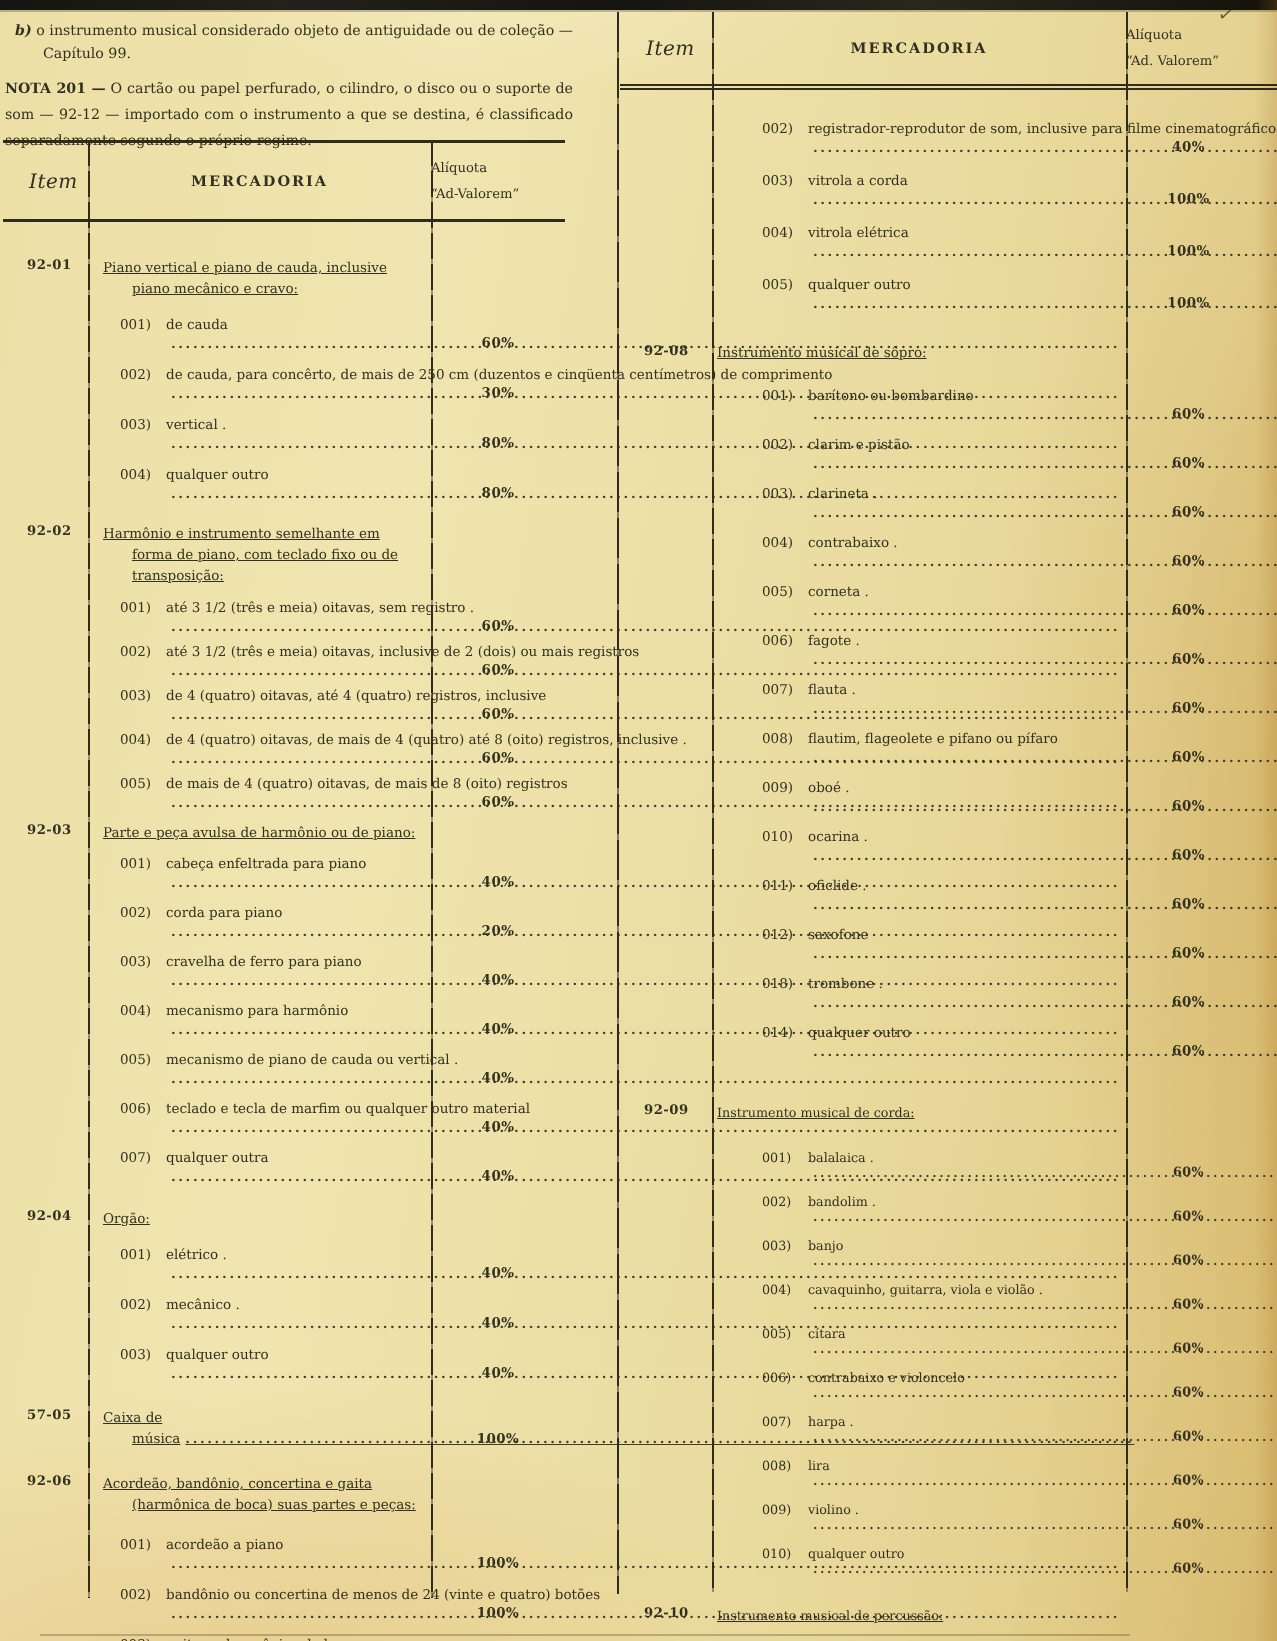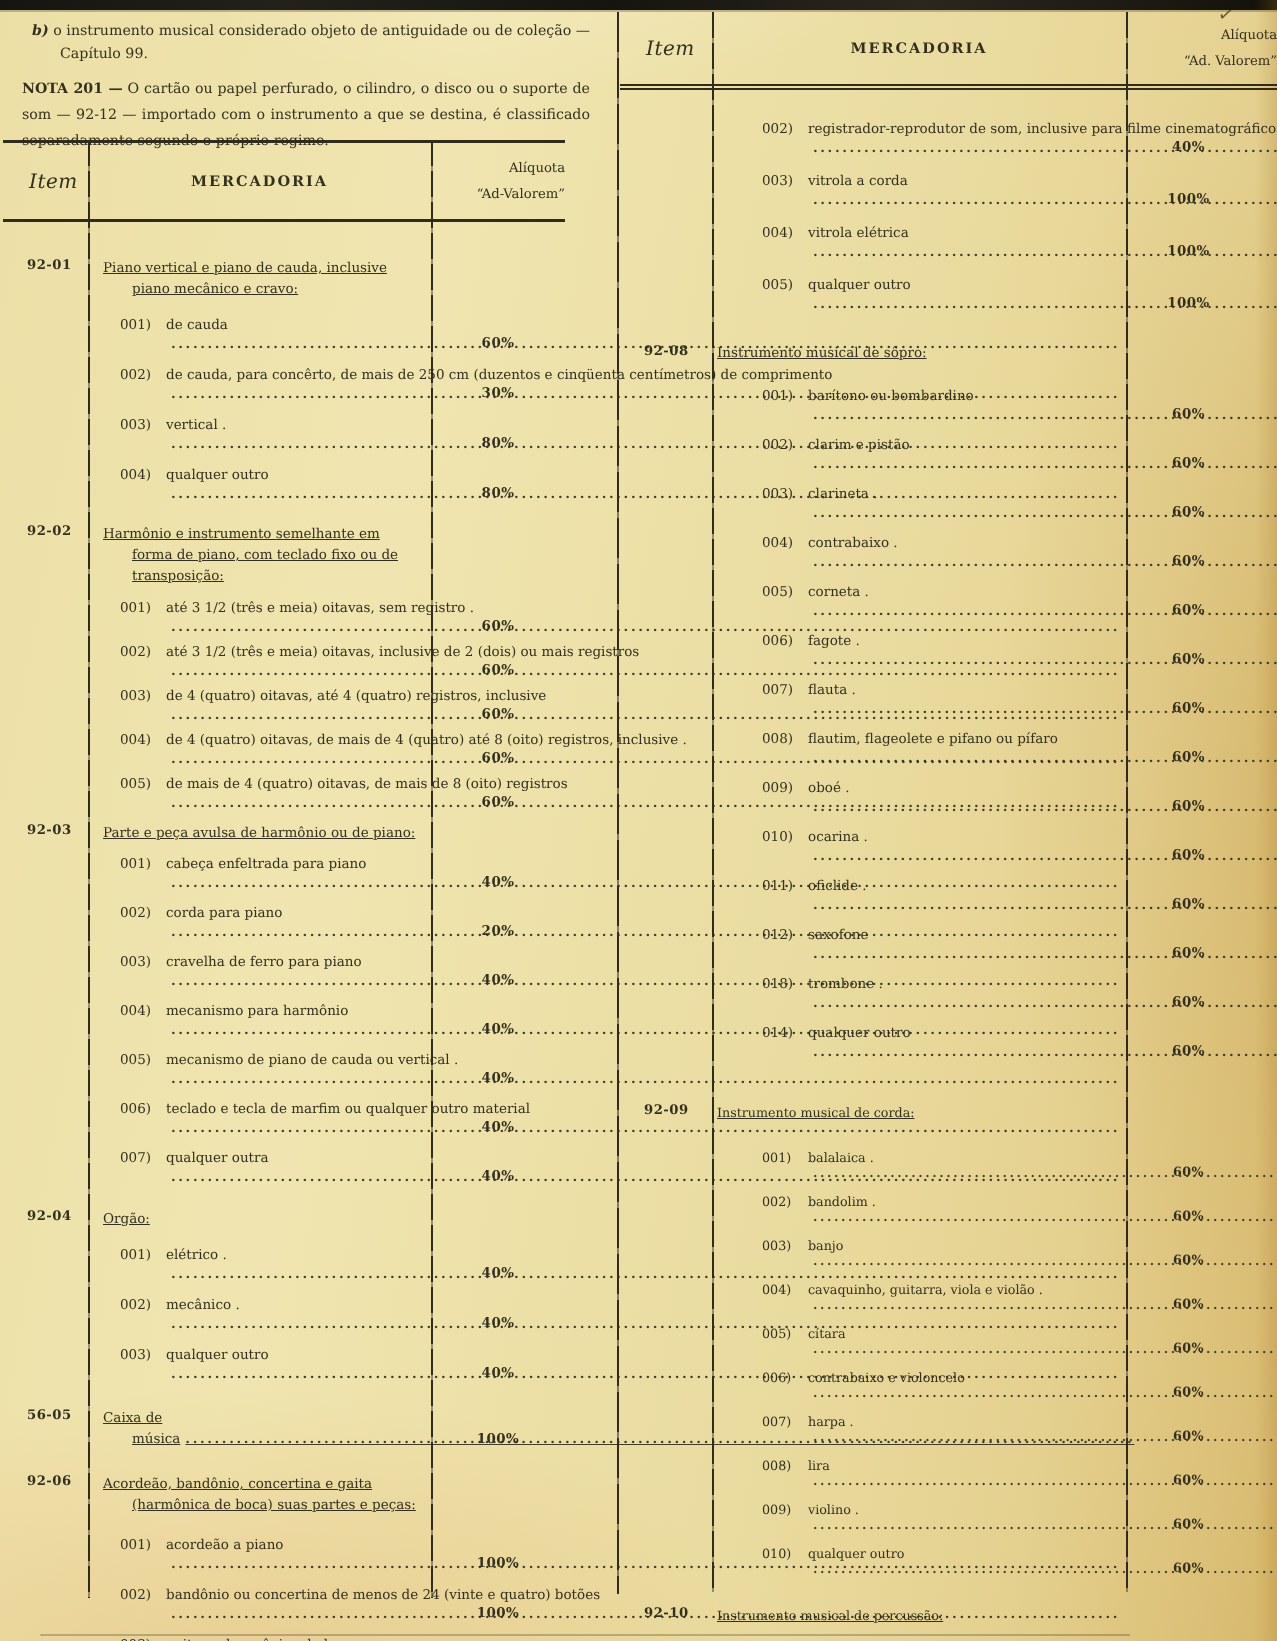--- a/index.html
+++ b/index.html
@@ -40,21 +40,21 @@
     position:absolute;left:40px;top:1634px;width:1090px;height:2px;
     background:rgba(70,60,35,.30);
     border-radius:2px;
   }
   .right-band{
     position:absolute;right:0;top:0;width:22px;height:100%;
     background:linear-gradient(90deg,transparent,rgba(168,120,42,.25));
   }
   
   .notes{
-    position:absolute;left:22px;top:20px;width:568px;
+    position:absolute;left:5px;top:20px;width:568px;
     font-size:14.2px;
   }
   .note{margin:0;text-align:justify;}
   .note-b{line-height:23px;padding-left:38px;text-indent:-28px;margin-bottom:10px;}
   .note-201{line-height:26px;}
   .note .lbl{font-weight:700;}
   .note-b .lbl{font-style:italic;}
   
   .tbl{position:absolute;font-size:13.5px;}
   .tbl-left{left:3px;top:140px;width:562px;height:1458px;}
@@ -74,21 +74,21 @@
     grid-template-columns:85px 343px 134px;height:82px;
     border-top:3px solid var(--rule);
     border-bottom:3px solid var(--rule);
   }
   .tbl-right .thead{
     grid-template-columns:92px 414px 151px;height:78px;
     border-bottom:6px double var(--rule);
   }
   .h-item{padding-left:26px;font-size:20px;letter-spacing:.5px;font-style:italic;}
   .h-goods{text-align:center;font-size:14.5px;letter-spacing:2px;font-weight:700;}
-  .h-rate{text-align:right;font-size:13.2px;line-height:17px;}
+  .h-rate{text-align:left;font-size:13.2px;line-height:17px;}
   .h-rate .l1{margin-bottom:9px;}
   
   .tbody{position:relative;}
   .row{display:grid;}
   .tbl-left .row{grid-template-columns:85px 343px 134px;}
   .tbl-right .row{grid-template-columns:92px 414px 151px;}
   .c-item{padding-left:24px;font-weight:700;letter-spacing:.5px;font-size:13.2px;}
   .c-goods{padding-right:8px;line-height:19px;}
   .heading{line-height:21px;text-decoration:underline;}
   .tbl-left .heading{padding-left:44px;text-indent:-29px;}
@@ -376,21 +376,21 @@
           <div class="c-item"></div>
           <div class="c-goods">
             <div class="entry">
               <span class="n">003)</span>
               <span class="txt">qualquer outro <span class="leader">..................................................................................................................................</span></span>
             </div>
           </div>
           <div class="c-rate">40%</div>
         </div>
         <div class="row section-row sec-9205">
-          <div class="c-item">56-05</div>
+          <div class="c-item">57-05</div>
           <div class="c-goods">
             <div class="heading">Caixa de música<span class="leader">..................................................................................................................................</span></div>
           </div>
           <div class="c-rate">100%</div>
         </div>
         <div class="row section-row sec-9206">
           <div class="c-item">92-06</div>
           <div class="c-goods">
             <div class="heading">Acordeão, bandônio, concertina e gaita (harmônica de boca) suas partes e peças:</div>
           </div>

